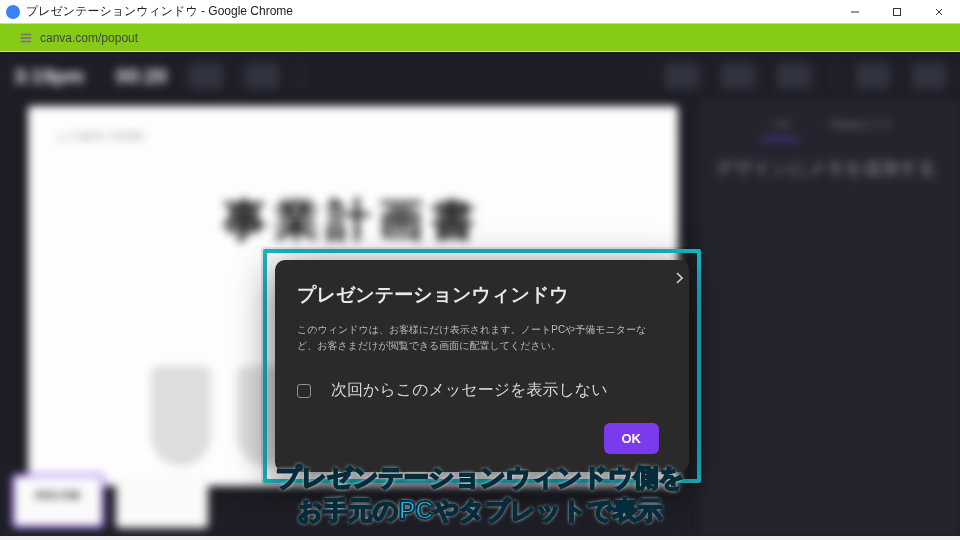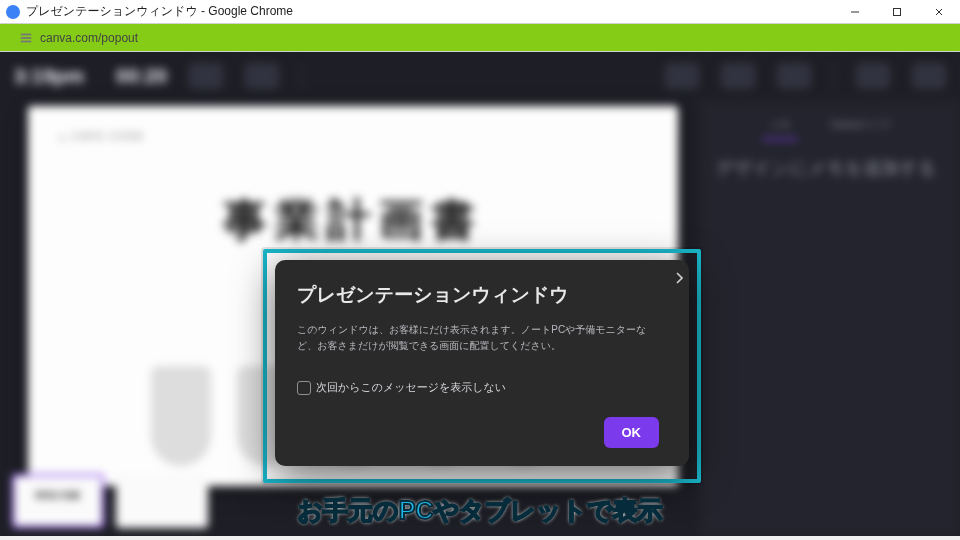--- a/index.html
+++ b/index.html
@@ -85,21 +85,21 @@
     position:absolute; left:275px; top:208px; width:414px; background:#2a2a2a;
     border-radius:10px; z-index:21; color:#e9e9ea; padding:22px 30px 18px 22px;
     box-shadow:0 10px 40px rgba(0,0,0,.6);
   }
   .modal .mclose {
     position:absolute; right:-2px; top:6px; width:24px; height:24px; color:#cfcfd4;
     display:flex; align-items:center; justify-content:center; font-size:14px;
   }
   .modal .mtitle { font-size:19px; font-weight:700; margin-bottom:14px; }
   .modal .mbody { font-size:10px; color:#b9bac0; line-height:1.6; margin-bottom:26px; }
-  .modal .mcheck { display:flex; align-items:center; gap:5px; font-size:11px; color:#d7d8dd; margin-bottom:22px;}
+  .modal .mcheck { display:flex; align-items:center; gap:20px; font-size:16px; color:#d7d8dd; margin-bottom:22px;}
   .modal .cbox { width:14px; height:14px; border:1.5px solid #8f9096; border-radius:3px; }
   .modal .mactions { display:flex; justify-content:flex-end; }
   .modal .okbtn {
     background:#7c3aed; color:#fff; border:none; border-radius:6px;
     padding:8px 18px; font-size:13px; font-weight:600;
   }
 
   
   .caption {
     position:absolute; left:0; right:0; bottom:8px; z-index:30; text-align:center;
@@ -206,16 +206,17 @@
     <label class="mcheck">
       <span class="cbox"></span>
       <span>次回からこのメッセージを表示しない</span>
     </label>
     <div class="mactions">
       <button class="okbtn">OK</button>
     </div>
   </div>
 
   <div class="caption">
+    <div>プレゼンテーションウィンドウ側を</div>
     <div>お手元のPCやタブレットで表示</div>
   </div>
 
 </div>
 
 </body></html>

